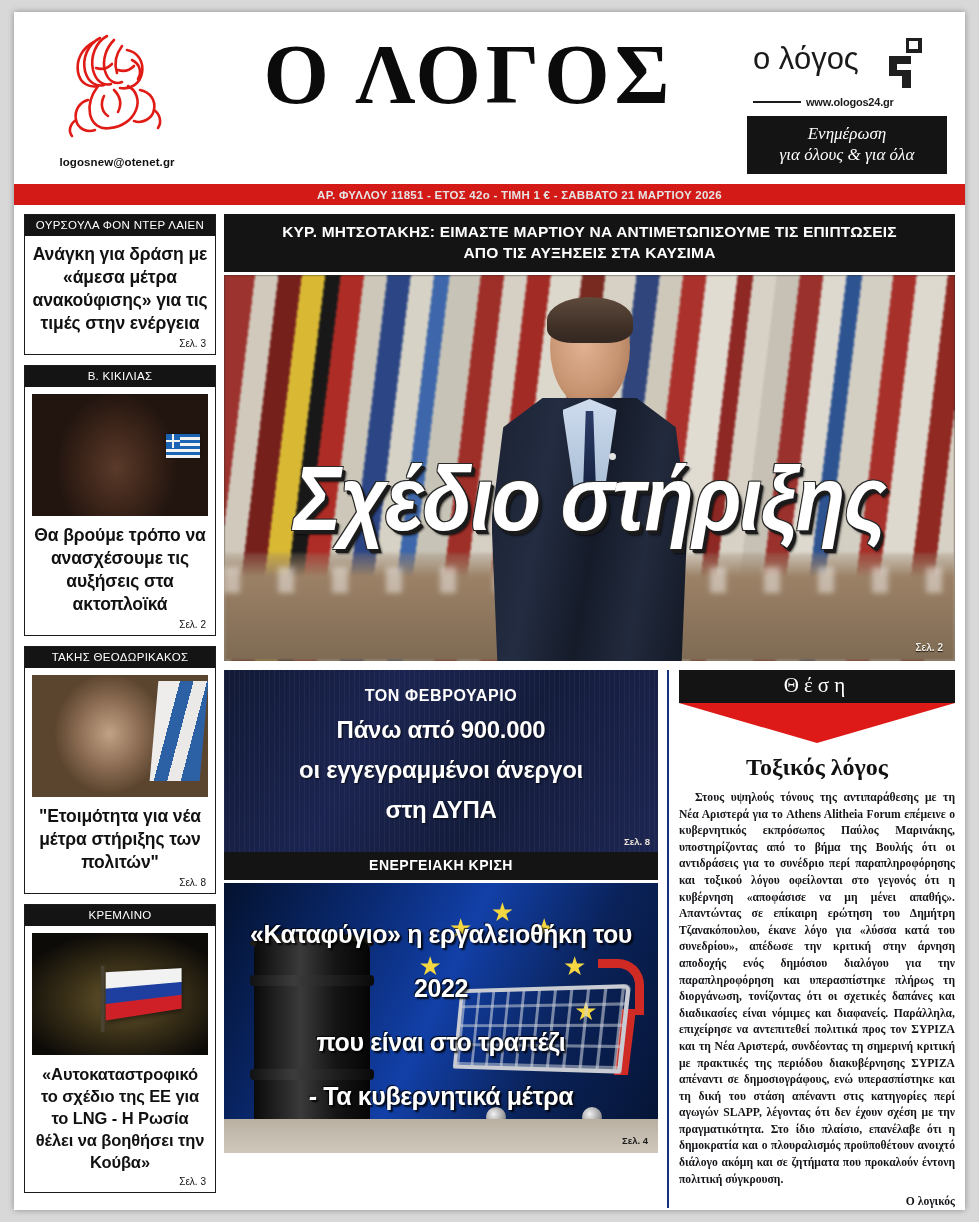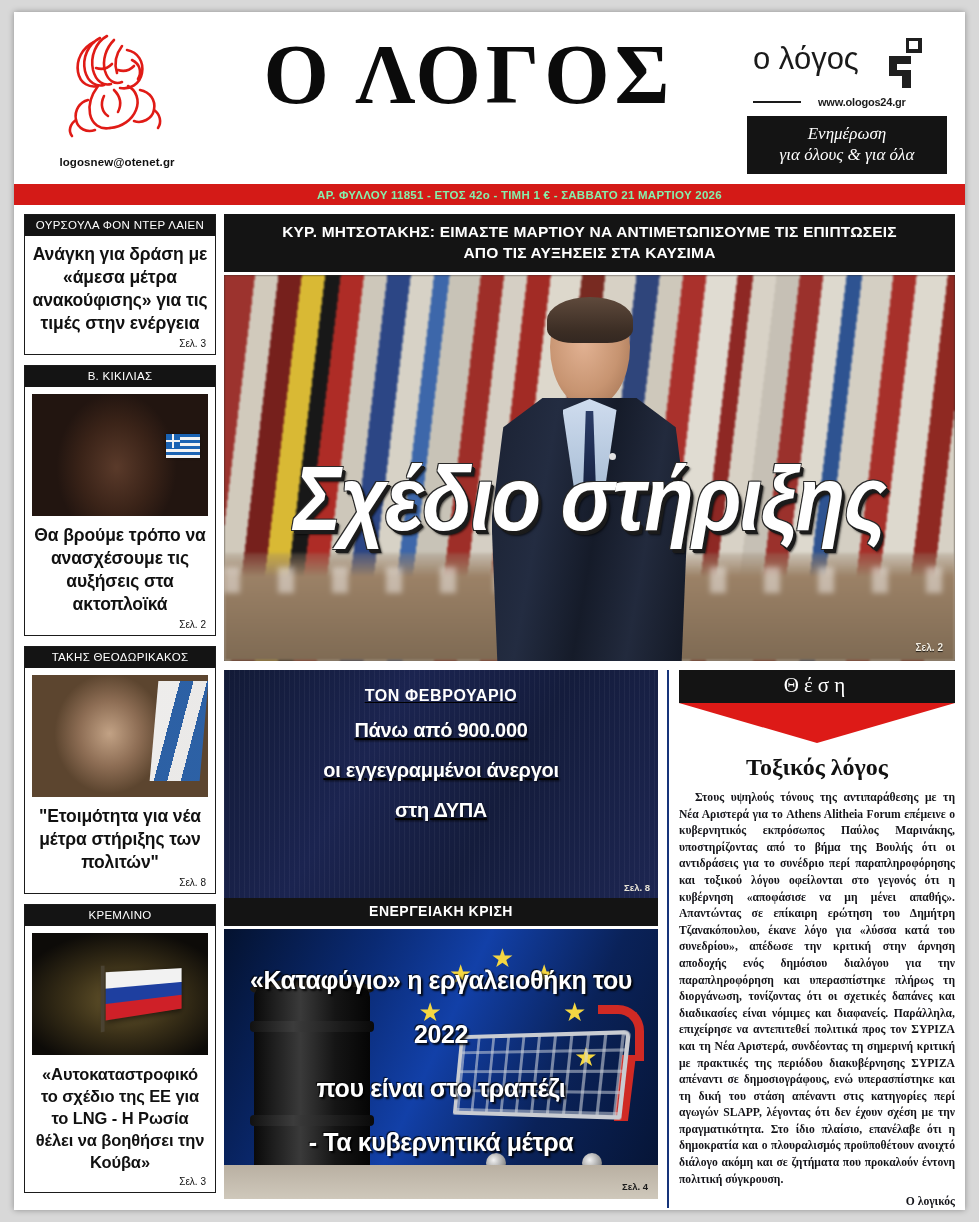--- a/index.html
+++ b/index.html
@@ -46,33 +46,33 @@
   }
   .brand-logo-text {
     font-family: "Liberation Sans", sans-serif;
     font-size: 31px; font-weight: normal; color: #1a1a1a;
     letter-spacing: 0px; line-height: 34px; padding-left: 6px;
   }
   .brand-glyph {
     position: absolute; right: 22px; top: -6px;
     width: 42px; height: 52px;
   }
-  .brand-url-row { display: flex; align-items: center; gap: 17px; padding-left: 6px; margin-top: -2px;}
+  .brand-url-row { display: flex; align-items: center; gap: 5px; padding-left: 6px; margin-top: -2px;}
   .brand-rule { flex: 0 0 48px; height: 2px; background: #1a1a1a; }
   .brand-url { font-size: 11px; font-weight: bold; color: #1a1a1a; letter-spacing: -.2px;}
   .brand-slogan {
     margin-top: 8px; background: #141414; color: #fff;
     font-family: "Liberation Serif", serif; font-style: italic;
     text-align: center; padding: 7px 6px 9px; line-height: 21px; font-size: 17px;
   }
 
   
   .red-strip {
     position: relative; height: 21px; background: #d41a17;
-    color: #86efac; display: flex; align-items: center; justify-content: center;
+    color: #e5e5e5; display: flex; align-items: center; justify-content: center;
   }
   .red-strip-text {
     font-size: 11.5px; font-weight: bold; letter-spacing: .25px;
     margin-left: 60px;
   }
   .strip-under { height: 4px; background: #fff; }
 
   
   .content { position: relative; padding: 5px 10px 0 10px; display: flex; gap: 8px; }
   .col-left { width: 192px; flex: 0 0 192px; }
@@ -222,35 +222,34 @@
     font-size: 10px; font-weight: bold; color: #f2ece0;
     text-shadow: 0 1px 1px rgba(0,0,0,.8);
   }
 
   
   .lower { display: flex; gap: 9px; margin-top: 9px; }
   .lower-left { flex: 1 1 auto; }
   .lower-right { width: 288px; flex: 0 0 288px; }
 
   .panel-unemp {
-    position: relative; height: 228px; overflow: hidden;
+    position: relative; height: 182px; overflow: hidden;
     background: linear-gradient(120deg,#121a36 0%,#1b2450 34%,#141c3c 62%,#1d2652 100%);
-    text-decoration: underline;
   }
   .panel-unemp::before {
     content:""; position:absolute; inset:0;
     background: repeating-linear-gradient(90deg, rgba(255,255,255,.045) 0 1px, transparent 1px 5px);
   }
   .unemp-kicker {
     position: relative; text-align: center; color: #fff; font-size: 16px;
     font-weight: bold; letter-spacing: .6px; padding-top: 17px;
   }
   .unemp-head {
     position: relative; text-align: center; color: #fff;
-    font-size: 20px; font-weight: bold; line-height: 40px; margin-top: 5px;
+    font-size: 24px; font-weight: bold; line-height: 40px; margin-top: 5px;
     letter-spacing: -.3px;
     text-shadow: 1px 1px 2px rgba(0,0,0,.7);
   }
   .unemp-ref {
     position: absolute; right: 8px; bottom: 5px; color: #e9e4d6;
     font-size: 9.5px; font-weight: bold;
   }
 
   .energy-kicker {
     background: #141414; color: #fff; text-align: center;

